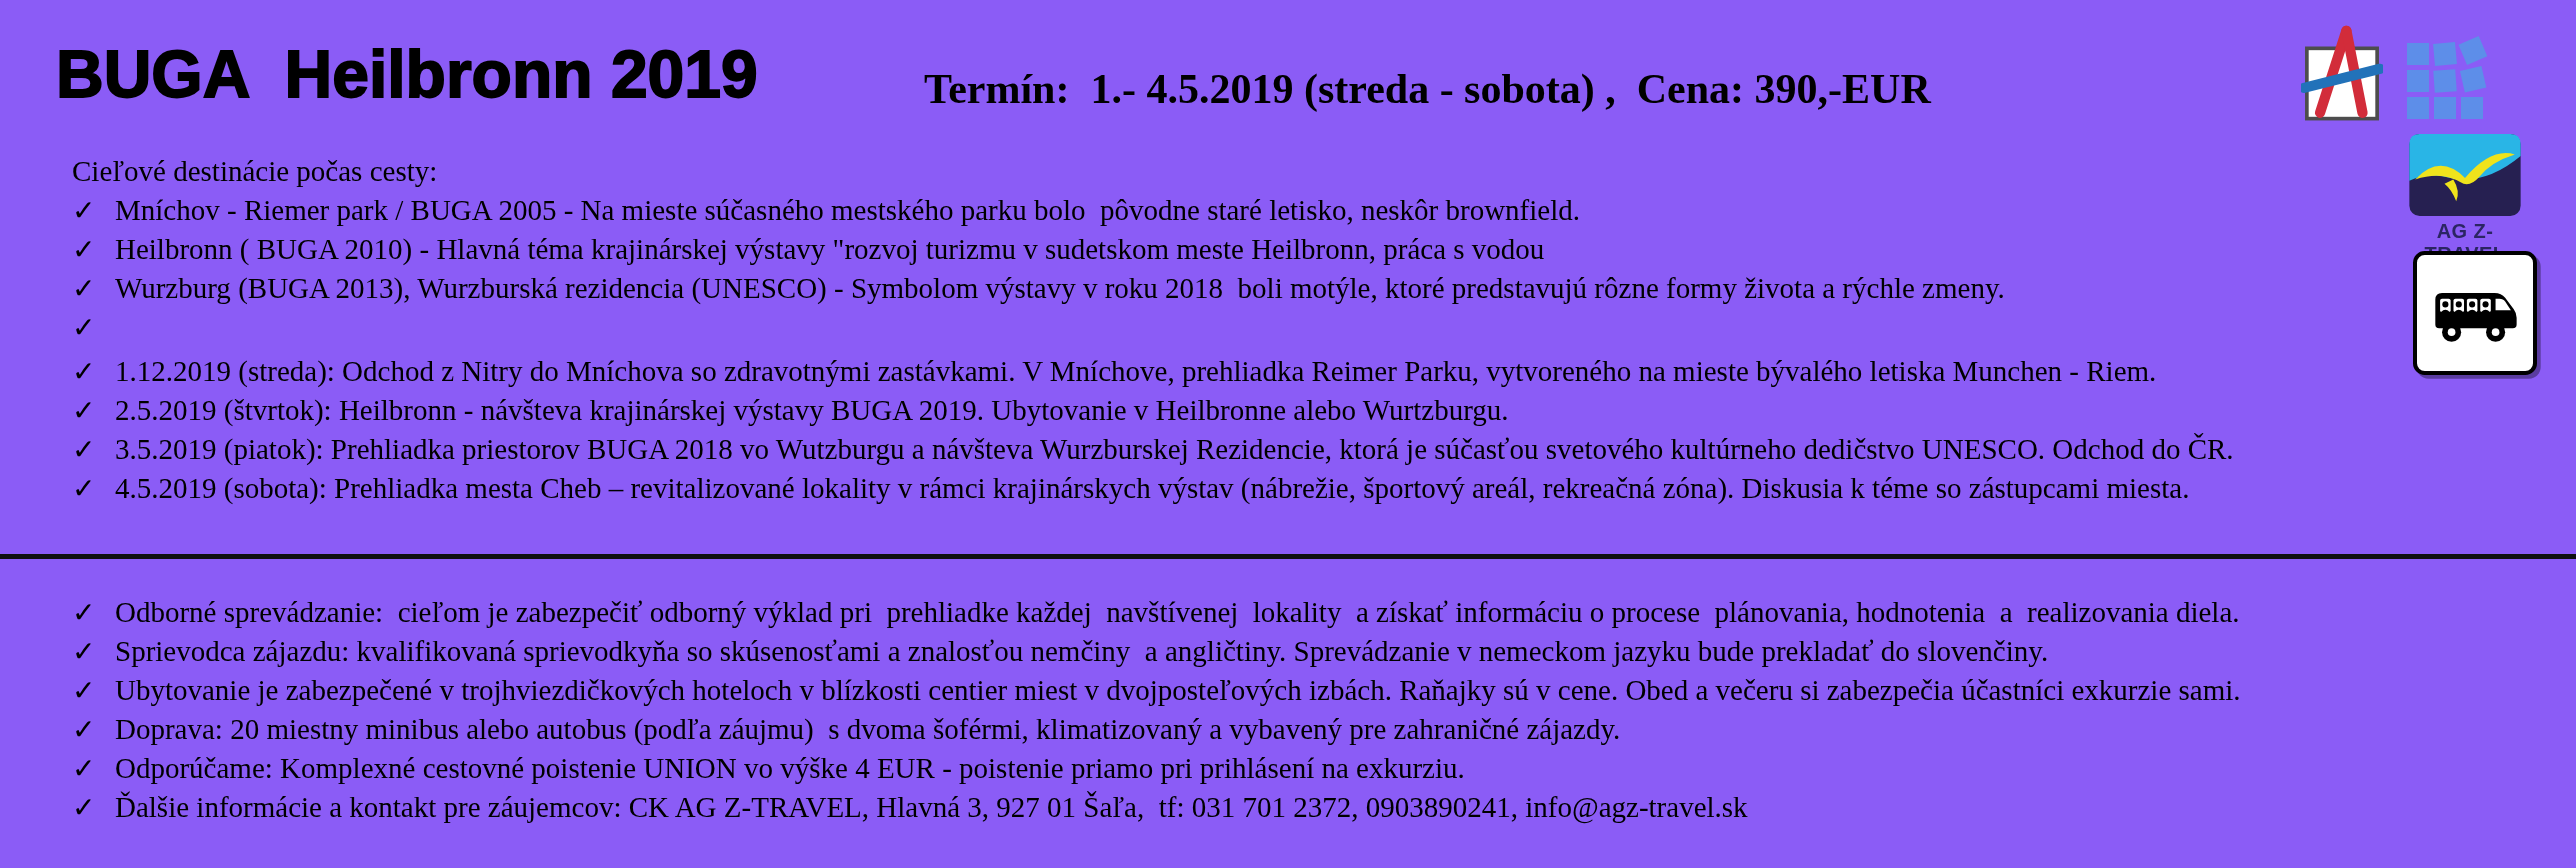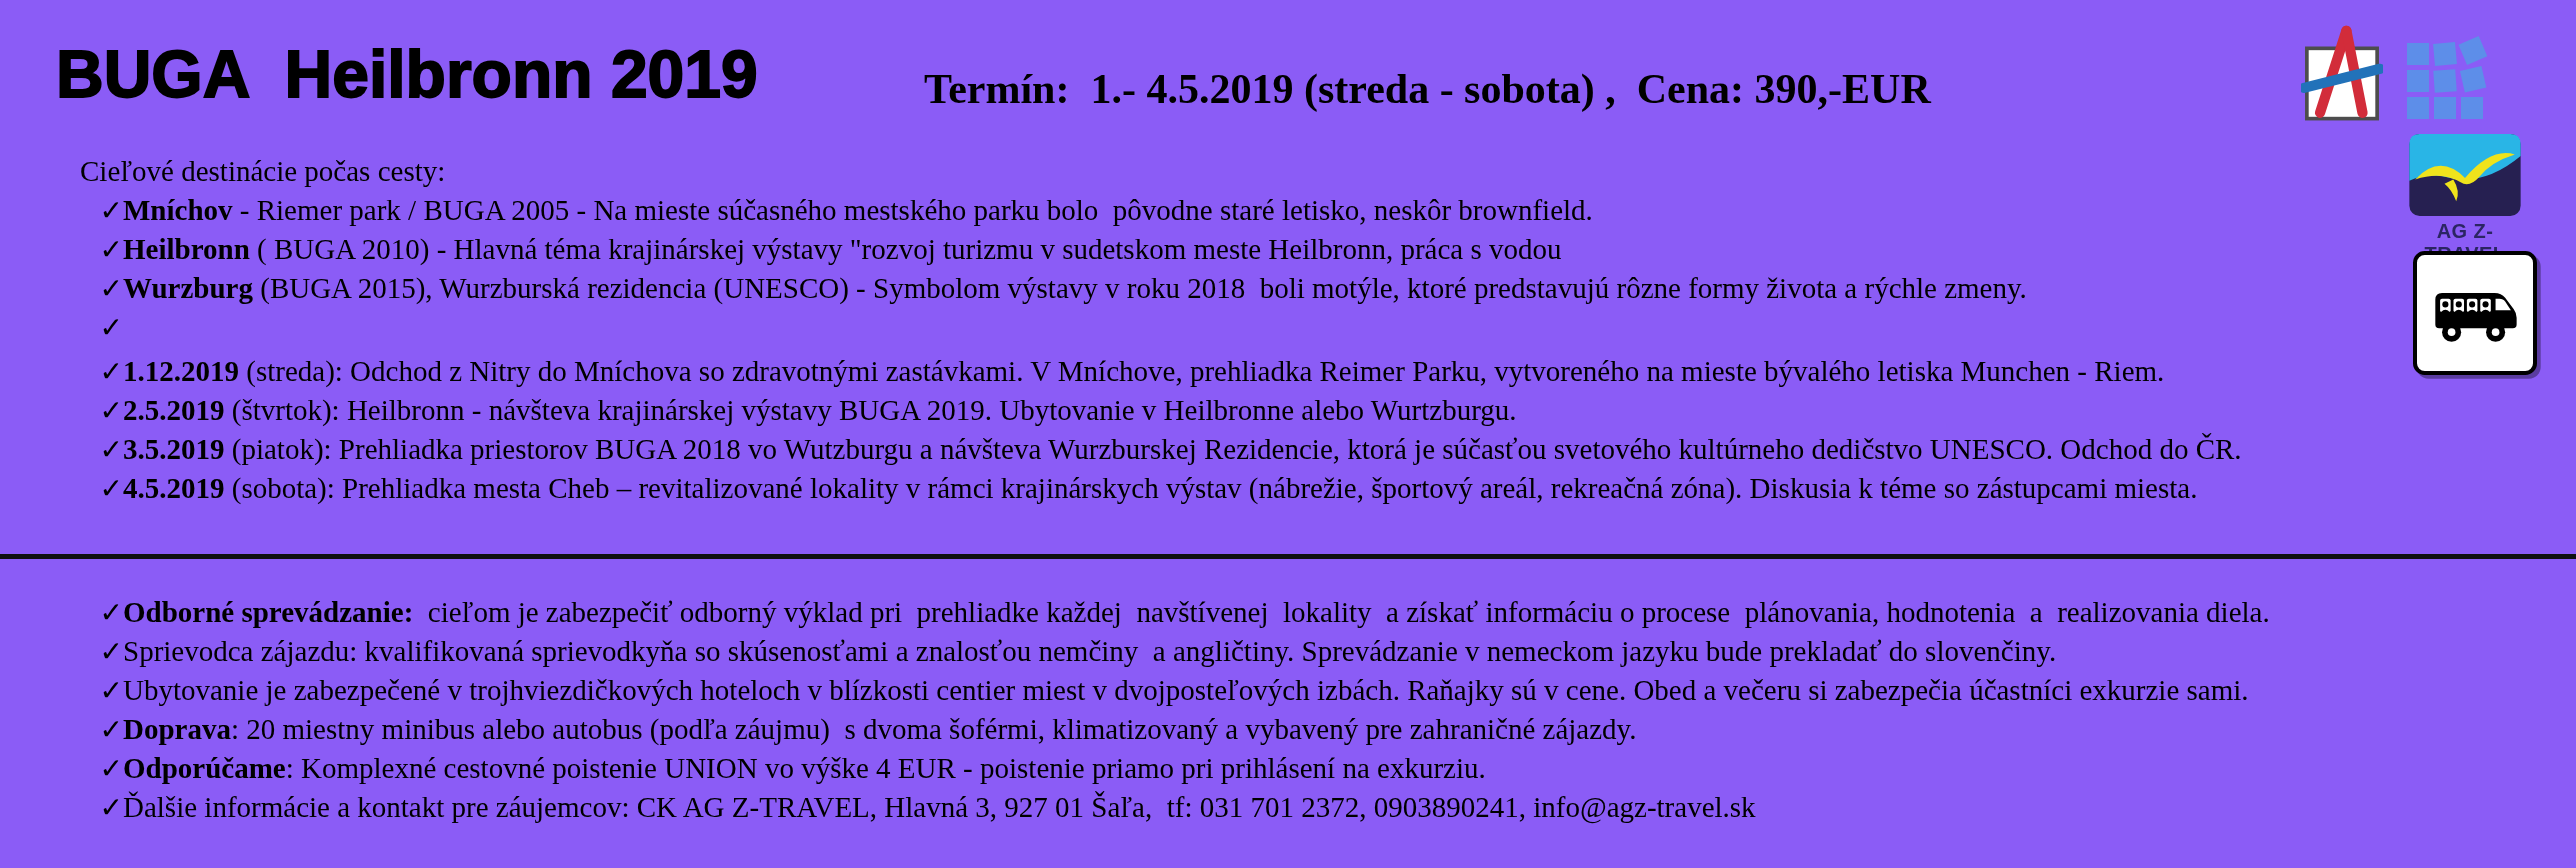--- a/index.html
+++ b/index.html
@@ -15,26 +15,26 @@
     font-weight:bold; font-size:66px; line-height:73px;
     letter-spacing:0px; -webkit-text-stroke:1.8px #000;
     white-space:pre;
   }
   .term-line {
     position:absolute; left:924px; top:70px;
     font-weight:bold; font-size:42px; line-height:38px; white-space:pre;
   }
 
   
-  .section { position:absolute; left:80px;text-align:right; }
+  .section { position:absolute; left:72px; }
   .line { height:39px; line-height:39px; font-size:29px; white-space:pre; display:flex; align-items:baseline; }
   .line .check { display:inline-block; width:43px; font-size:28px; }
   .heading-plain { font-size:29px; }
   .heading-bold  { font-size:29px; font-weight:bold; }
-  .lead { font-weight:bold;margin-top:10px; }
+  .lead { font-weight:normal;margin-top:10px; }
   .btext { white-space:pre; }
 
   .divider { position:absolute; left:0; top:554px; width:2576px; height:5.1px; background:#101010; }
 
   
   .a-logo { position:absolute; left:2301px; top:19px; width:82px; height:107px; }
   .tiles {
     position:absolute; left:2407px; top:43px; width:79px; height:79px;
     display:grid; grid-template-columns:repeat(3,22px); grid-template-rows:repeat(3,22px); gap:5.1px;
   }
@@ -74,21 +74,21 @@
     <div class="line">
       <span class="check">✓</span>
       <span class="btext"><b class="lead">Mníchov</b><span> - Riemer park / BUGA 2005 - Na mieste súčasného mestského parku bolo  pôvodne staré letisko, neskôr brownfield.</span></span>
     </div>
     <div class="line">
       <span class="check">✓</span>
       <span class="btext"><b class="lead">Heilbronn</b><span> ( BUGA 2010) - Hlavná téma krajinárskej výstavy "rozvoj turizmu v sudetskom meste Heilbronn, práca s vodou</span></span>
     </div>
     <div class="line">
       <span class="check">✓</span>
-      <span class="btext"><b class="lead">Wurzburg</b><span> (BUGA 2015), Wurzburská rezidencia (UNESCO) - Symbolom výstavy v roku 2018  boli motýle, ktoré predstavujú rôzne formy života a rýchle zmeny.</span></span>
+      <span class="btext"><b class="lead">Wurzburg</b><span> (BUGA 2013), Wurzburská rezidencia (UNESCO) - Symbolom výstavy v roku 2018  boli motýle, ktoré predstavujú rôzne formy života a rýchle zmeny.</span></span>
     </div>
     <div class="line">
       <span class="check">✓</span>
     </div>
   </div>
 
   <div class="section" style="top:352px;">
     <div class="line">
       <span class="check">✓</span>
       <span class="btext"><b class="lead">1.12.2019</b><span> (streda): Odchod z Nitry do Mníchova so zdravotnými zastávkami. V Mníchove, prehliadka Reimer Parku, vytvoreného na mieste bývalého letiska Munchen - Riem.</span></span>

